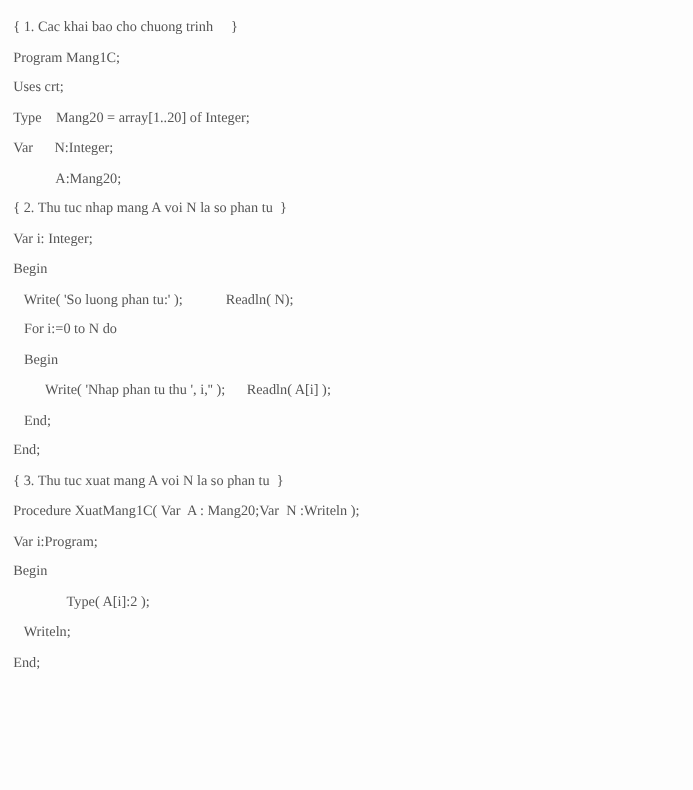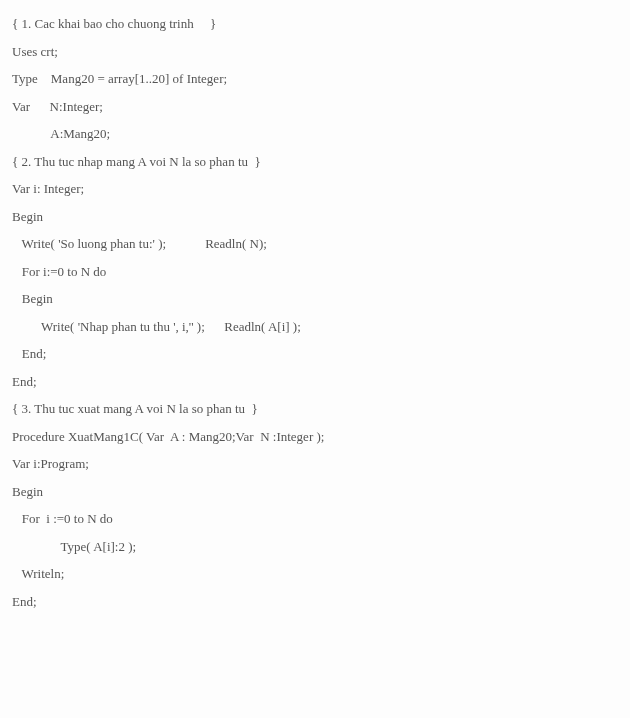--- a/index.html
+++ b/index.html
@@ -17,35 +17,35 @@
       white-space: pre;
       display: block;
       font-family: Liberation Serif, serif;
     }
   </style>
 </head>
 <body>
 
 <div>
   <span class="code-line">{ 1. Cac khai bao cho chuong trinh     }</span>
+  <span class="code-line">Program Mang1C;</span>
   <span class="code-line">Uses crt;</span>
   <span class="code-line">Type    Mang20 = array[1..20] of Integer;</span>
   <span class="code-line">Var      N:Integer;</span>
   <span class="code-line">            A:Mang20;</span>
   <span class="code-line">{ 2. Thu tuc nhap mang A voi N la so phan tu  }</span>
   <span class="code-line">Var i: Integer;</span>
   <span class="code-line">Begin</span>
   <span class="code-line">   Write( 'So luong phan tu:' );            Readln( N);</span>
   <span class="code-line">   For i:=0 to N do</span>
   <span class="code-line">   Begin</span>
   <span class="code-line">         Write( 'Nhap phan tu thu ', i,'' );      Readln( A[i] );</span>
   <span class="code-line">   End;</span>
   <span class="code-line">End;</span>
   <span class="code-line"></span>
   <span class="code-line">{ 3. Thu tuc xuat mang A voi N la so phan tu  }</span>
-  <span class="code-line">Procedure XuatMang1C( Var  A : Mang20;Var  N :Integer );</span>
+  <span class="code-line">Procedure XuatMang1C( Var  A : Mang20;Var  N :Writeln );</span>
   <span class="code-line">Var i:Program;</span>
   <span class="code-line">Begin</span>
-  <span class="code-line">   For  i :=0 to N do</span>
   <span class="code-line">               Type( A[i]:2 );</span>
   <span class="code-line">   Writeln;</span>
   <span class="code-line">End;</span>
 </div>
 
 </body></html>

